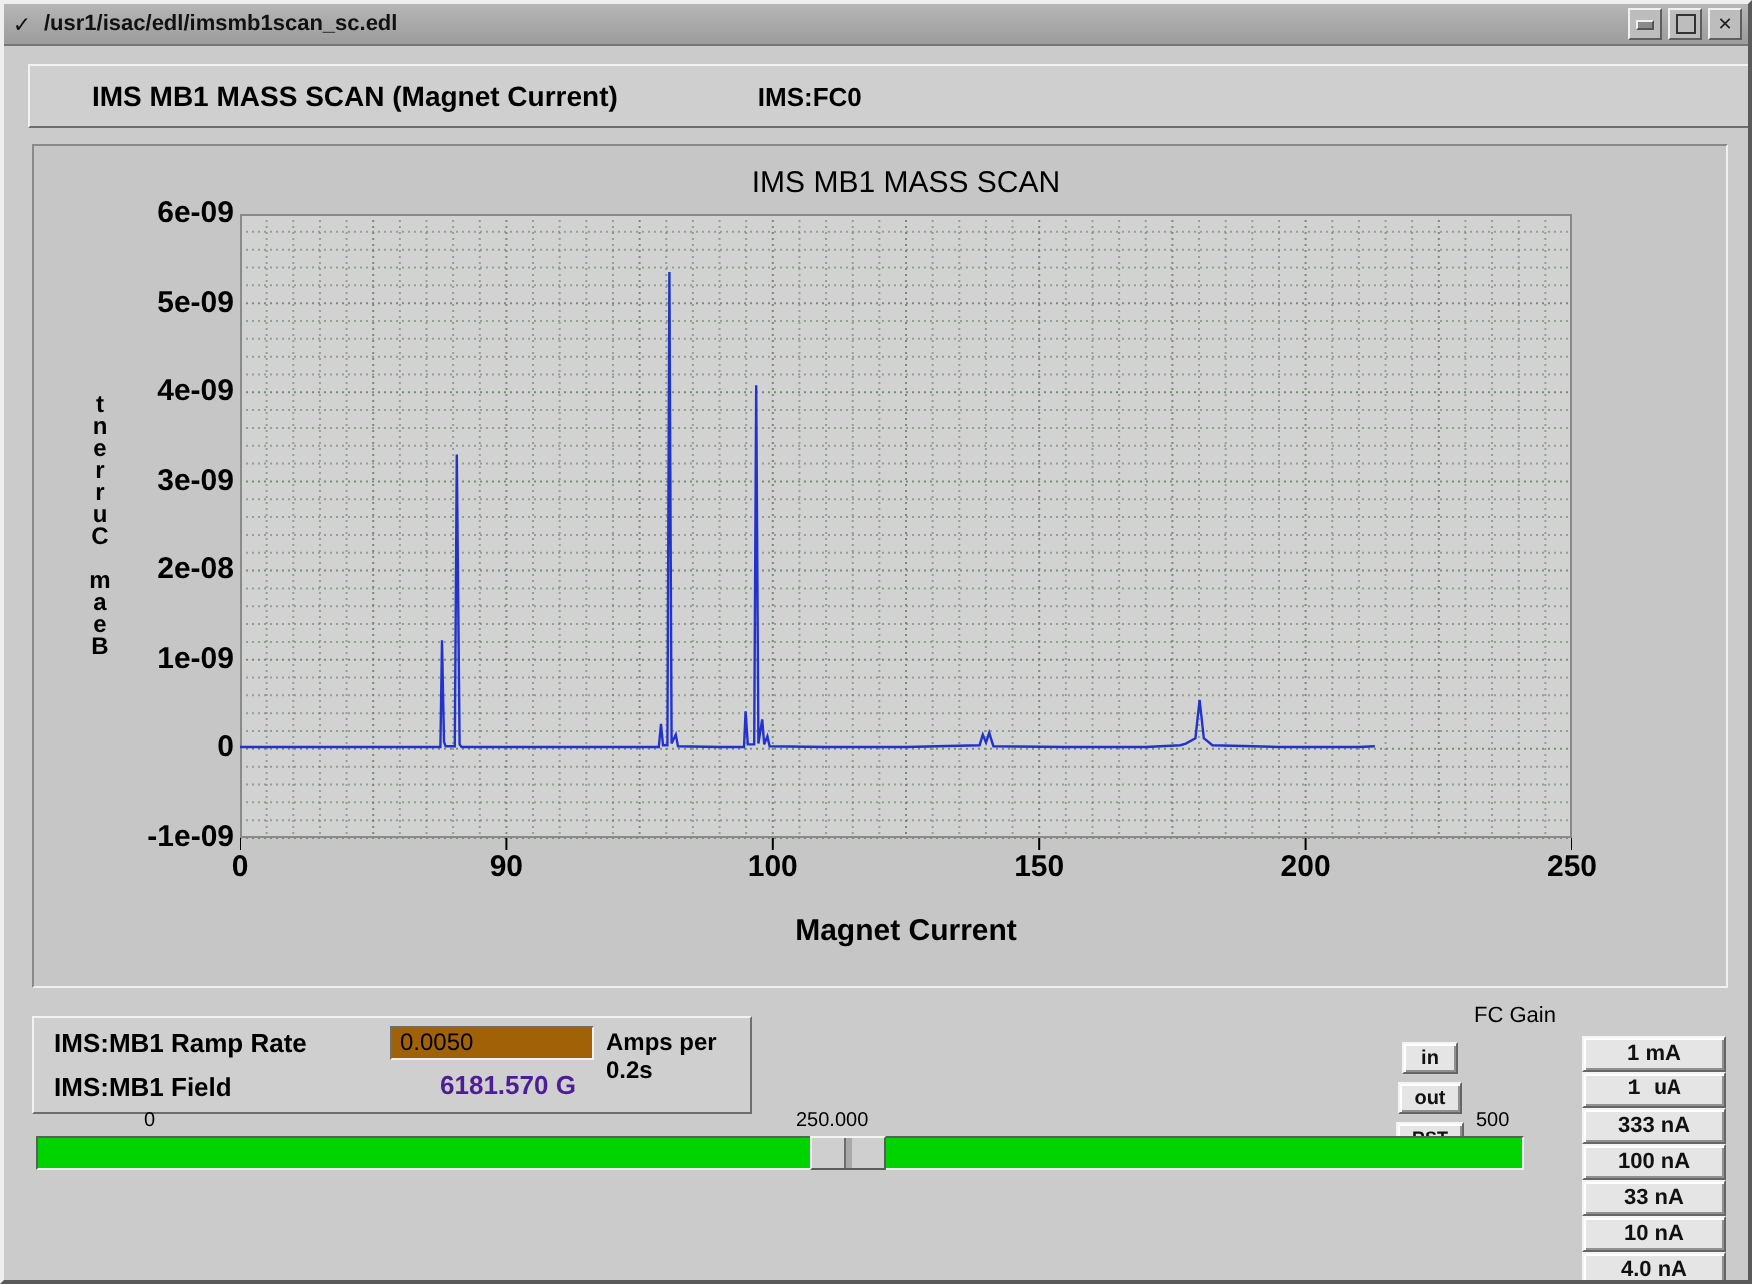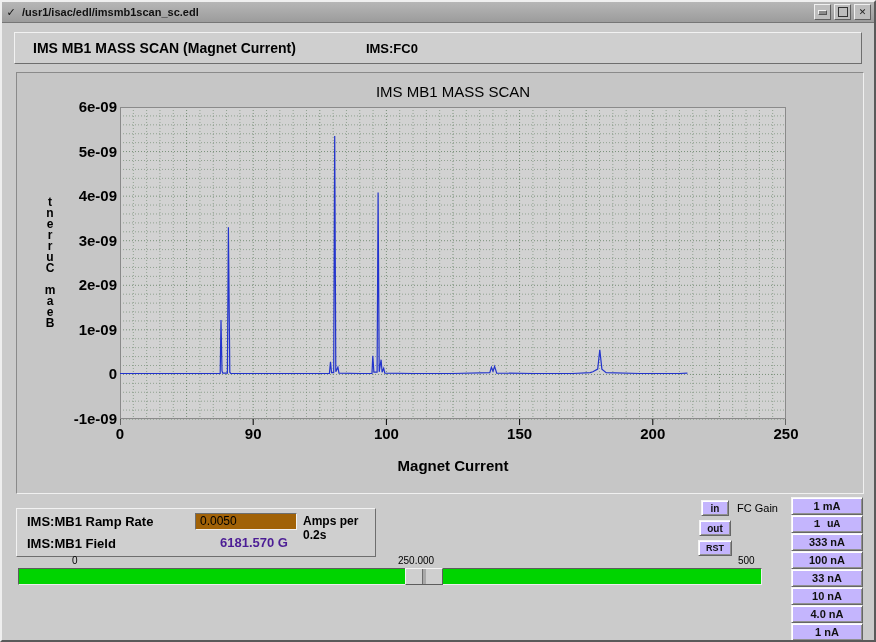--- a/index.html
+++ b/index.html
@@ -25,31 +25,31 @@
     display:flex; align-items:center; justify-content:center;
     font-size:9px; line-height:1; color:#222;
   }
   .tb-min-glyph { width:7px; height:3px; background:#8a8a8a;
     border:1px solid; border-color:#f0f0f0 #555 #555 #f0f0f0; }
   .tb-max-glyph { width:8px; height:8px; border:1px solid #333; }
   
   .raised { border:1px solid; border-color:#f2f2f2 #6e6e6e #6e6e6e #f2f2f2; }
   .sunken { border:1px solid; border-color:#6e6e6e #f2f2f2 #f2f2f2 #6e6e6e; }
   .btn {
-    background:#c4b5fd; border:1px solid;
+    background:#e5e5e5; border:1px solid;
     border-color:#f4f4f4 #666 #666 #f4f4f4;
     box-shadow:inset 1px 1px 0 #fff, inset -1px -1px 0 #909090;
     font-weight:bold; color:#111; text-align:center;
     display:flex; align-items:center; justify-content:center;
-    cursor:default; user-select:none;
+    cursor:default; user-select:none;margin-top:21px;
   }
   
   #header {
     position:absolute; left:12px; top:30px; width:846px; height:30px;
-    background:#cfcfcf; display:flex; align-items:center;
+    background:#cfcfcf; display:flex; align-items:center;padding-left:13px;
   }
   #header-title { font-size:14px; font-weight:bold; margin-left:18px; }
   #header-device { font-size:13px; font-weight:bold; margin-left:70px; }
   
   #chart-panel {
     position:absolute; left:14px; top:70px; width:846px; height:420px;
     background:#c6c6c6;
     border:1px solid; border-color:#8a8a8a #f0f0f0 #f0f0f0 #8a8a8a;
   }
   #chart-title {
@@ -146,21 +146,21 @@
         <div>m</div>
         <div>a</div>
         <div>e</div>
         <div>B</div>
       </div>
     <div id="y-ticks">
         <div class="ytick" style="top: 25px;">6e-09</div>
         <div class="ytick" style="top: 69.5714px;">5e-09</div>
         <div class="ytick" style="top: 114.143px;">4e-09</div>
         <div class="ytick" style="top: 158.714px;">3e-09</div>
-        <div class="ytick" style="top: 203.286px;">2e-09</div>
+        <div class="ytick" style="top: 203.286px;">2e-08</div>
         <div class="ytick" style="top: 247.857px;">1e-09</div>
         <div class="ytick" style="top: 292.429px;">0</div>
         <div class="ytick" style="top: 337px;">-1e-09</div>
       </div>
     <div id="plot-wrap">
       <svg id="plot-svg" width="666" height="318">
           <rect x="0" y="0" width="666" height="312" fill="#d2d2d2"></rect>
           <line x1="0" y1="0" x2="0" y2="312" stroke="#6d876d" stroke-width="1" stroke-dasharray="1,2" opacity="0.9"></line>
           <line x1="13.32" y1="0" x2="13.32" y2="312" stroke="#6d876d" stroke-width="1" stroke-dasharray="1,2" opacity="0.65"></line>
           <line x1="26.64" y1="0" x2="26.64" y2="312" stroke="#6d876d" stroke-width="1" stroke-dasharray="1,2" opacity="0.65"></line>

